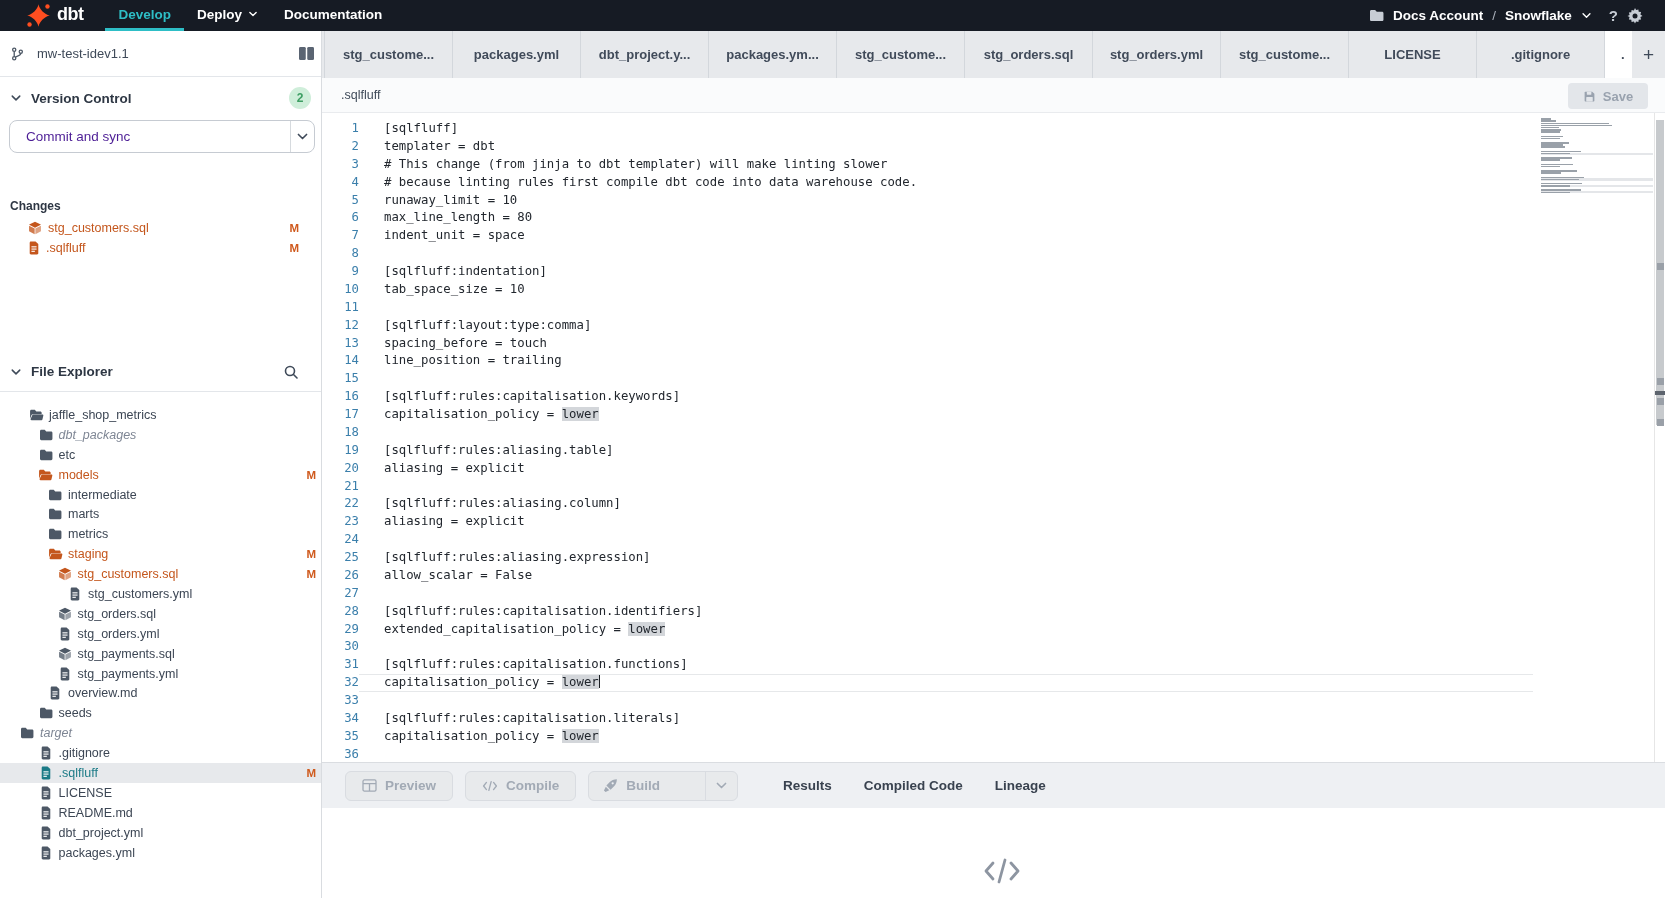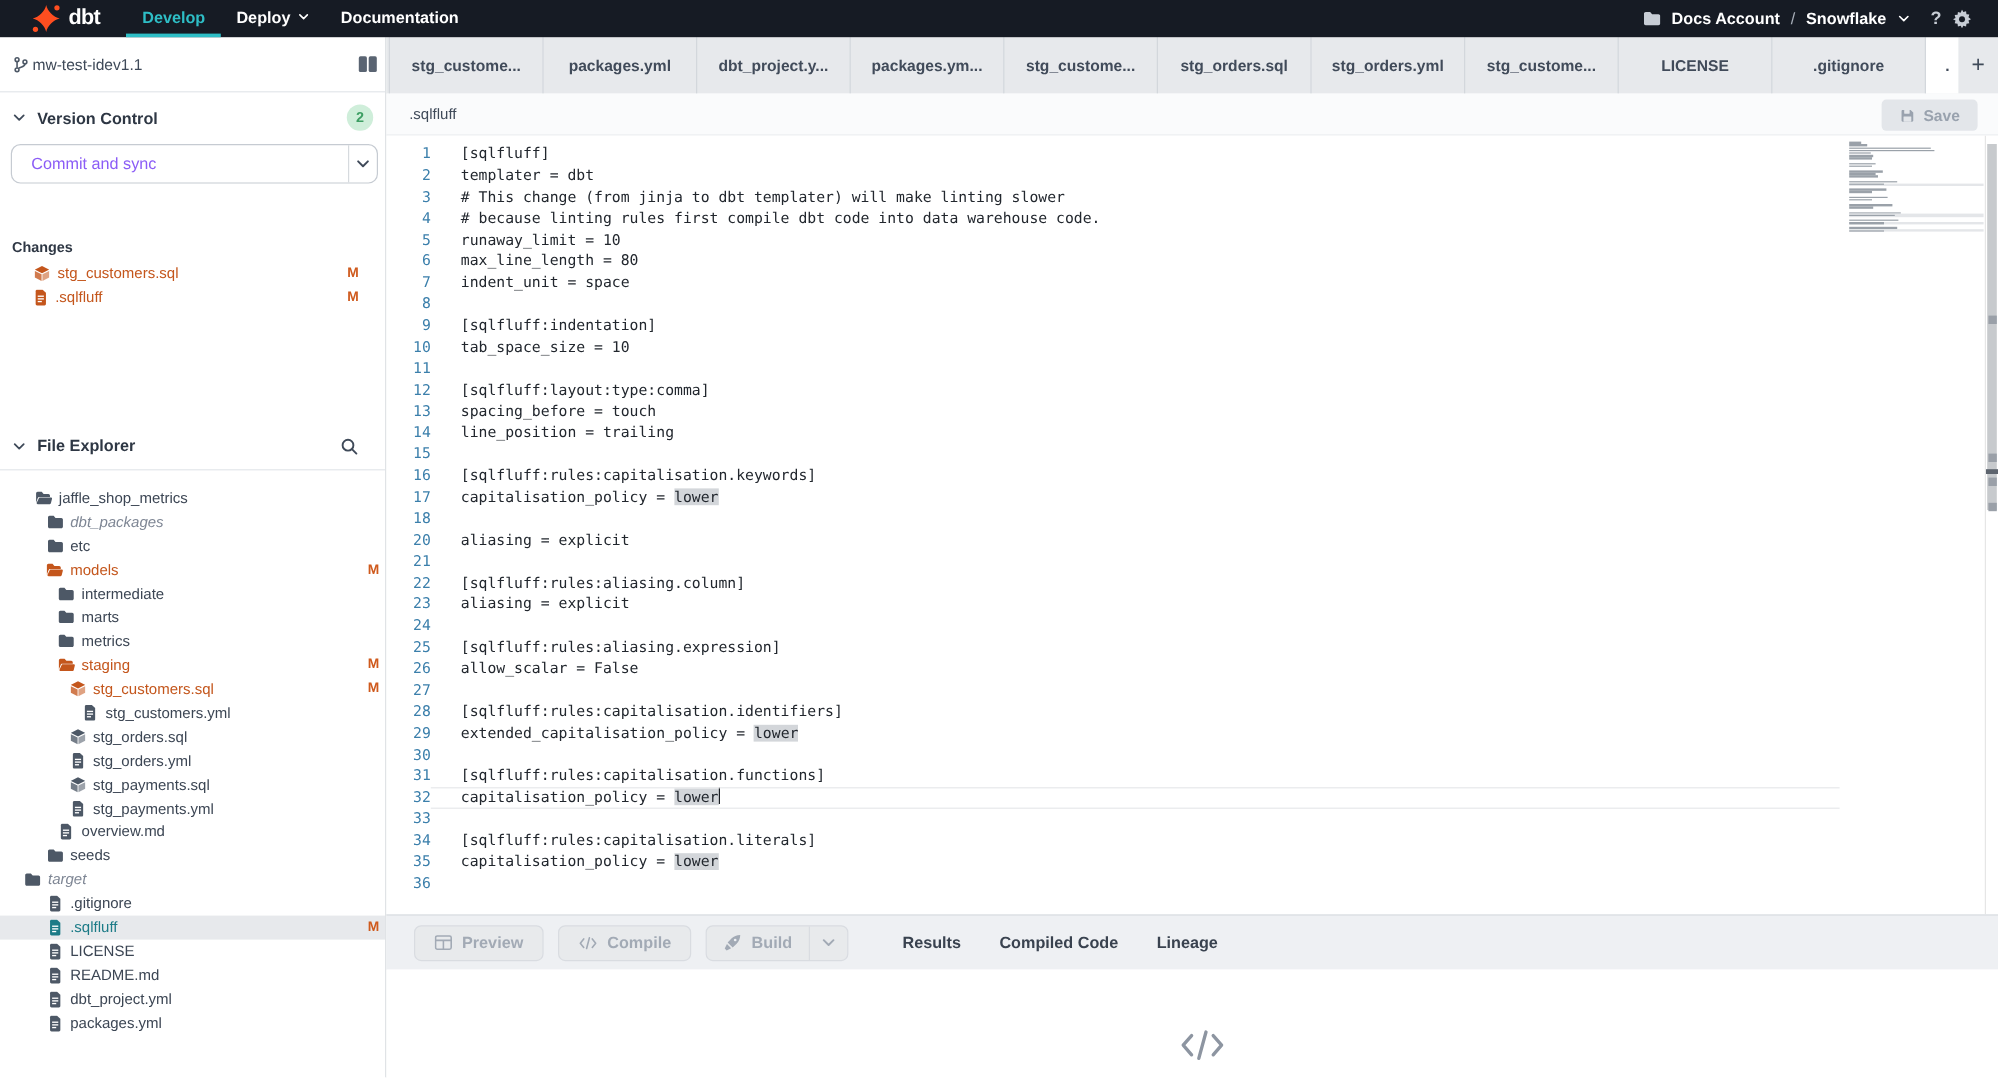--- a/index.html
+++ b/index.html
@@ -14,28 +14,28 @@
   .nav-item { height:31px; display:flex; align-items:center; gap:6px; padding:0 13px; font-size:13.5px; font-weight:600; cursor:pointer; border-bottom:3px solid transparent; }
   .nav-item.active { color:#2ebec6; border-bottom-color:#2ebec6; }
   .nav-right { margin-left:auto; display:flex; align-items:center; gap:9px; padding-right:22px; font-size:13.5px; font-weight:600; color:#fff; }
   .nav-right .sep { color:#aab1bb; font-weight:400; }
   .nav-icon { display:flex; align-items:center; color:#c7cdd5; }
   .help-btn { font-size:15px; font-weight:700; color:#c7cdd5; margin-left:8px; }
 
   
   .sidebar { position:absolute; top:31px; left:0; width:322px; bottom:0; background:#fff; border-right:1px solid #d9dce0; overflow:hidden; }
   .branch-row { position:absolute; top:0; left:0; right:0; height:46px; display:flex; align-items:center; padding:0 6px 0 10px; border-bottom:1px solid #e3e6ea; color:#3f4a59; }
-  .branch-row .bname { font-size:13px; margin-left:2px; }
+  .branch-row .bname { font-size:13px; margin-left:12px; }
   .panes-btn { margin-left:auto; color:#5a6472; display:flex; cursor:pointer; }
   .sec-head { display:flex; align-items:center; padding:0 8px 0 10px; color:#2e3744; font-weight:700; font-size:13.5px; cursor:pointer; }
   .vc-head { position:absolute; top:46px; left:0; right:0; height:42px; }
   .sec-head .chev { display:flex; color:#3f4a59; margin-right:9px; }
   .badge { margin-left:auto; width:22px; height:22px; border-radius:50%; background:#cfeeda; color:#3d9e63; font-size:12px; font-weight:600; display:flex; align-items:center; justify-content:center; margin-right:2px; }
   .commit-btn { position:absolute; top:89px; left:9px; width:306px; height:33px; border:1px solid #c6cbd2; border-radius:8px; background:#fff; display:flex; align-items:center; cursor:pointer; }
-  .commit-label { font-size:13.5px; color:#8b5cf6; padding-left:16px; flex:1; }
+  .commit-label { font-size:13.5px; color:#4c1d95; padding-left:16px; flex:1; }
   .commit-caret { width:24px; height:100%; border-left:1px solid #d6dade; display:flex; align-items:center; justify-content:center; color:#3f4a59; }
   .changes-label { position:absolute; top:168px; left:10px; font-size:12px; font-weight:700; color:#2e3744; }
   .changes-list { position:absolute; top:187px; left:0; right:0; }
   .change-row { height:20px; display:flex; align-items:center; padding-left:28px; padding-right:22px; cursor:pointer; }
   .change-row .cname { margin-left:6px; font-size:12.5px; color:#c4561c; }
   .m-badge { margin-left:auto; color:#cf5a1d; font-size:11.5px; font-weight:700; }
   .fx-head { position:absolute; top:321px; left:0; right:0; height:40px; border-bottom:1px solid #e3e6ea; }
   .search-btn { margin-left:auto; color:#3f4a59; display:flex; cursor:pointer; margin-right:14px; }
   .tree { position:absolute; top:374px; left:0; right:0; bottom:0; overflow:hidden; }
   .tree-row { height:19.9px; display:flex; align-items:center; padding-right:5px; font-size:12.5px; color:#3c4654; cursor:pointer; }
@@ -74,21 +74,21 @@
   .mm-band { position:absolute; left:0; right:0; top:0; height:2.16px; background:#e4e6e9; }
   .mm-bar { position:absolute; left:0; top:0.3px; height:1.5px; background:#9aa1a9; }
   .vscroll { position:absolute; top:0; right:0; width:11px; height:100%; border-left:1px solid #e6e6e6; cursor:pointer; }
   .vthumb { position:absolute; left:1px; right:1px; top:7px; height:305px; background:#c7cacd; }
   .vmark { position:absolute; left:2px; width:7px; height:7px; background:#9aa0a8; }
   .vdash { position:absolute; left:0; right:0; height:4px; background:#5d646e; }
 
   .toolbar { position:absolute; top:731px; left:0; right:0; height:46px; background:#eef0f3; border-top:1px solid #dadde1; display:flex; align-items:center; padding-left:23px; }
   .tbtn { height:30px; background:#e8eaec; border:1px solid #d9dce1; border-radius:6px; color:#a2aab5; font-size:13.5px; font-weight:600; display:flex; align-items:center; justify-content:center; gap:8px; padding:0 16px; cursor:pointer; font-family:"Liberation Sans",sans-serif; }
   .tbtn + .tbtn { margin-left:12px; }
-  .split { display:flex; margin-left:12px; height:30px; border:1px solid #d9dce1; border-radius:6px; background:#e8eaec; color:#a2aab5; }
+  .split { display:flex; margin-left:12px; height:30px; border:1px solid #d9dce1; border-radius:6px; background:#e8eaec; color:#a2aab5;gap:31px; }
   .split .bmain { display:flex; align-items:center; gap:8px; padding:0 14px; font-size:13.5px; font-weight:600; cursor:pointer; }
   .split .bcaret { width:32px; display:flex; align-items:center; justify-content:center; border-left:1px solid #d9dce1; cursor:pointer; }
   .btabs { display:flex; margin-left:29px; height:46px; }
   .btab { height:46px; display:flex; align-items:center; padding:0 16px; font-size:13.5px; font-weight:600; color:#39424f; cursor:pointer; border-bottom:3px solid transparent; padding-top:3px; }
   .btab.active { border-bottom-color:#6e7683;margin-top:48px; }
 
   .bottom-panel { position:absolute; top:777px; left:0; right:0; bottom:0; background:#fff; }
   .big-code-icon { position:absolute; left:660px; top:48px; color:#8d95a1; }
 </style>
 </head>
@@ -555,20 +555,24 @@
             <span class="ln">16</span>
             <span class="ct">[sqlfluff:rules:capitalisation.keywords]</span>
           </div>
           <div class="code-line">
             <span class="ln">17</span>
             <span class="ct">capitalisation_policy = <span class="hl">lower</span></span>
           </div>
           <div class="code-line">
             <span class="ln">18</span>
             <span class="ct"></span>
+          </div>
+          <div class="code-line">
+            <span class="ln">19</span>
+            <span class="ct">[sqlfluff:rules:aliasing.table]</span>
           </div>
           <div class="code-line">
             <span class="ln">20</span>
             <span class="ct">aliasing = explicit</span>
           </div>
           <div class="code-line">
             <span class="ln">21</span>
             <span class="ct"></span>
           </div>
           <div class="code-line">

